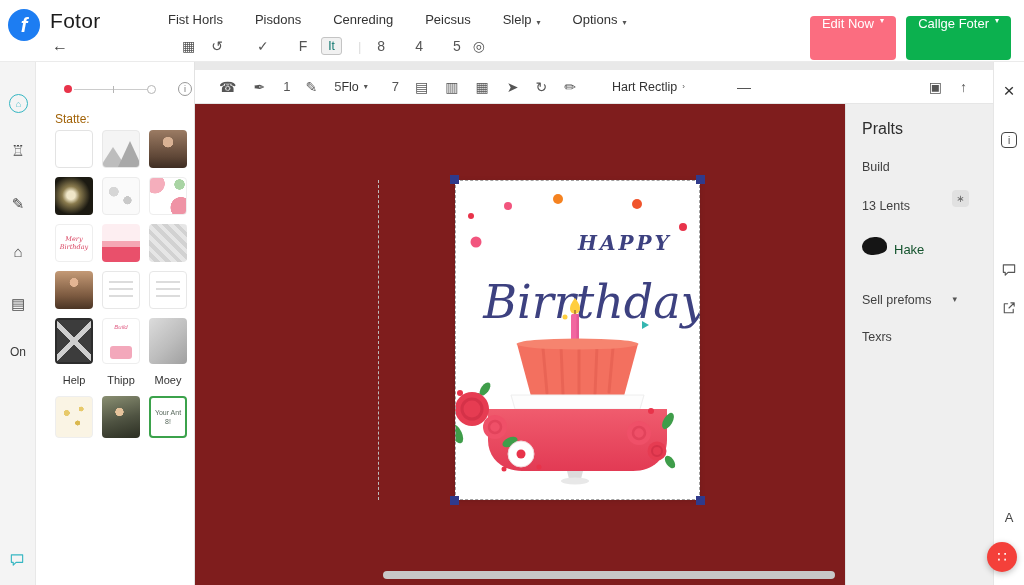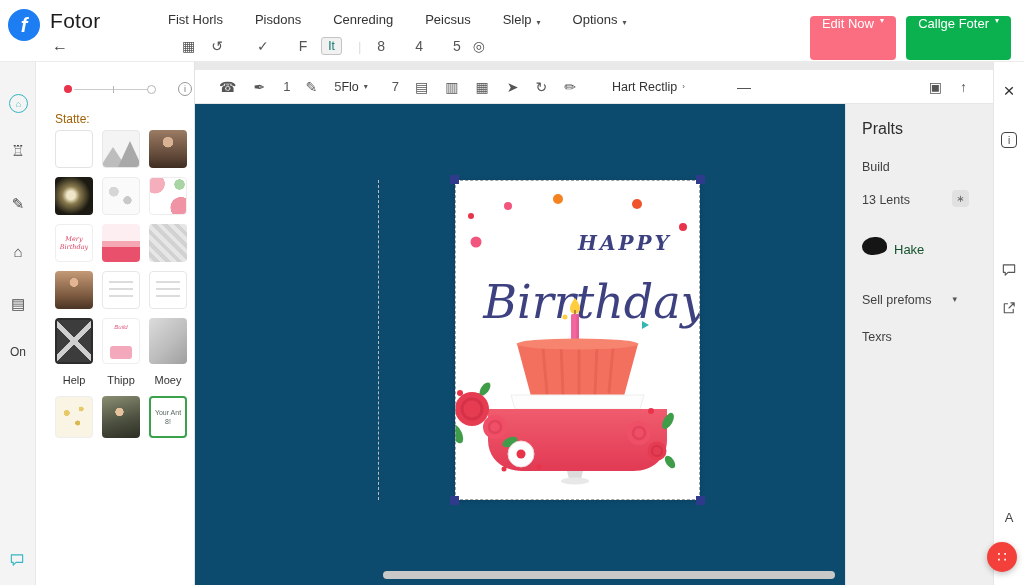--- a/index.html
+++ b/index.html
@@ -65,21 +65,21 @@
 .v-yourant{background:#fff;border:2px solid #3ba24b;color:#5a6a5e;font-size:7px;display:flex;align-items:center;justify-content:center;text-align:center;line-height:9px;padding:2px}
 
 
 .toolbar{position:absolute;top:70px;left:195px;width:798px;height:34px;background:#fff;border-bottom:1px solid #e6e6e6;display:flex;align-items:center;padding-left:24px;z-index:5}
 .tb{color:#555;font-size:14px;cursor:pointer;line-height:1}
 .tb-num{font-size:13px}
 .tb-drop{display:flex;align-items:center;gap:5px;color:#333;font-size:12.5px;cursor:pointer}
 .tb-right{margin-left:auto;display:flex;gap:18px;padding-right:26px}
 
 
-.canvas{position:absolute;top:104px;left:195px;width:650px;height:481px;background:#0c4a6e}
+.canvas{position:absolute;top:104px;left:195px;width:650px;height:481px;background:#7f1d1d}
 .guide{position:absolute;left:183px;top:76px;height:320px;border-left:1px dashed #bdbdbd}
 .artboard{position:absolute;left:260px;top:76px;width:245px;height:320px;background:#fff;box-shadow:0 1px 5px rgba(0,0,0,.12);cursor:move}
 .card-art{position:absolute;inset:0;width:100%;height:100%}
 .t-happy{font-family:"DejaVu Serif",serif;font-style:italic;font-weight:bold;font-size:20px;letter-spacing:3px;fill:var(--navy,#3d4180)}
 .t-bday{font-family:"DejaVu Serif",serif;font-style:italic;font-size:46px;fill:var(--navy,#3d4180)}
 .selection{position:absolute;inset:0;border:1px dashed #a0a0a0;pointer-events:none}
 .handle{position:absolute;width:9px;height:9px;background:#2f3a8c;cursor:nwse-resize}
 .h-tl{left:-5px;top:-5px}.h-tr{right:-5px;top:-5px}.h-bl{left:-5px;bottom:-5px}.h-br{right:-5px;bottom:-5px}
 .hscroll{position:absolute;left:188px;bottom:6px;width:452px;height:8px;background:#c8c8c8;border-radius:4px;cursor:pointer}
 
@@ -305,21 +305,21 @@
     <span class="handle h-tr"></span>
     <span class="handle h-bl"></span>
     <span class="handle h-br"></span>
   </div>
   <div class="hscroll"></div>
 </div>
 
 <div class="inspector">
   <div class="ins-title">Pralts</div>
   <div class="ins-row" style="top:56px">Build</div>
-  <div class="ins-row" style="top:89px">13 Lents</div>
+  <div class="ins-row" style="top:95px">13 Lents</div>
   <div class="ins-btn">
       <span>∗</span>
     </div>
   <span class="blob"></span>
   <div class="ins-row" style="top:138px;left:48px;font-size:13px;color:#14532d">Hake</div>
   <div class="ins-row" style="top:189px">Sell prefoms</div>
   <span class="ins-caret">▾</span>
   <div class="ins-row" style="top:226px">Texrs</div>
 </div>
 

